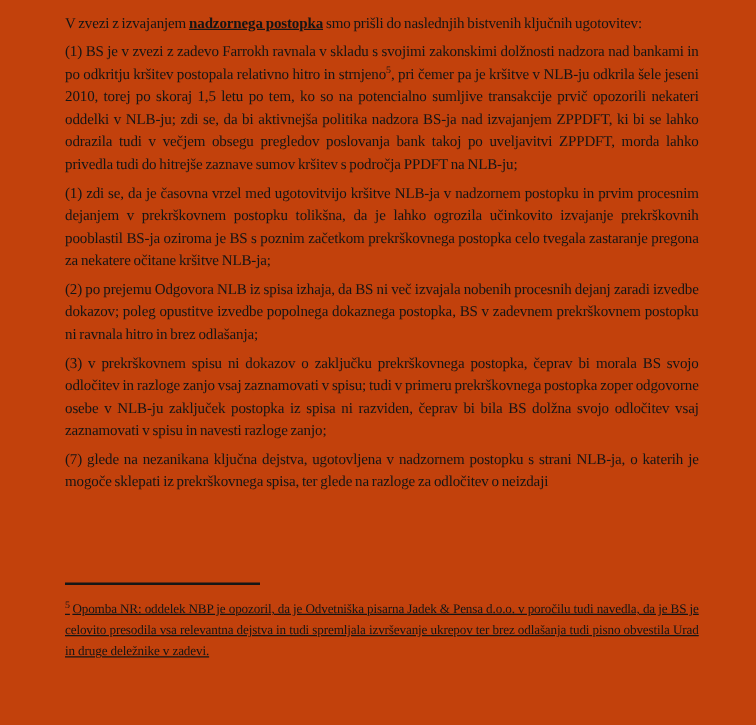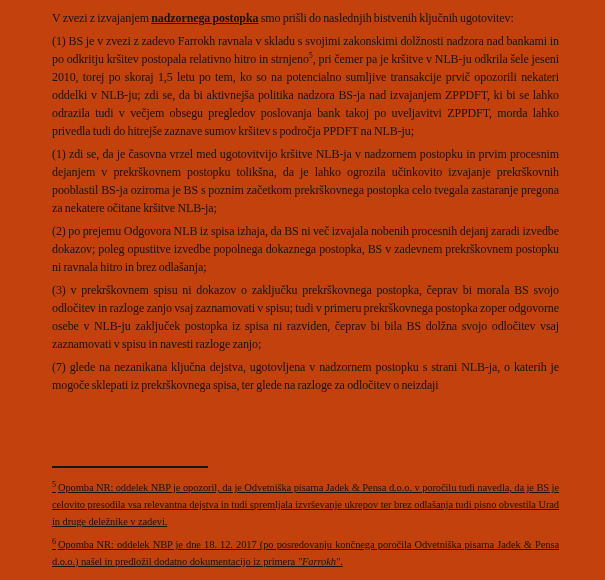--- a/index.html
+++ b/index.html
@@ -83,16 +83,15 @@
 
     <p class="numbered-item"><span>(7) glede na nezanikana ključna dejstva, ugotovljena v nadzornem postopku s strani NLB-ja, o katerih je mogoče sklepati iz prekrškovnega spisa, ter glede na razloge za odločitev o neizdaji</span></p>
 
   </div>
 
   <div class="footnote-area">
     <div class="footnote-rule"></div>
 
     <p class="footnote"><sup class="fnmark">5</sup><span>Opomba NR: oddelek NBP je opozoril, da je Odvetniška pisarna Jadek &amp; Pensa d.o.o. v poročilu tudi navedla, da je BS je celovito presodila vsa relevantna dejstva in tudi spremljala izvrševanje ukrepov ter brez odlašanja tudi pisno obvestila Urad in druge deležnike v zadevi.</span></p>
 
-    <p class="footnote"><sup class="fnmark">6</sup><span>Opomba NR: oddelek NBP je dne 18. 12. 2017 (po posredovanju končnega poročila Odvetniška pisarna Jadek &amp; Pensa d.o.o.) našel in predložil dodatno dokumentacijo iz primera </span><span class="italic">"Farrokh"</span><span>.</span></p>
   </div>
 
 </div>
 
 </body></html>

